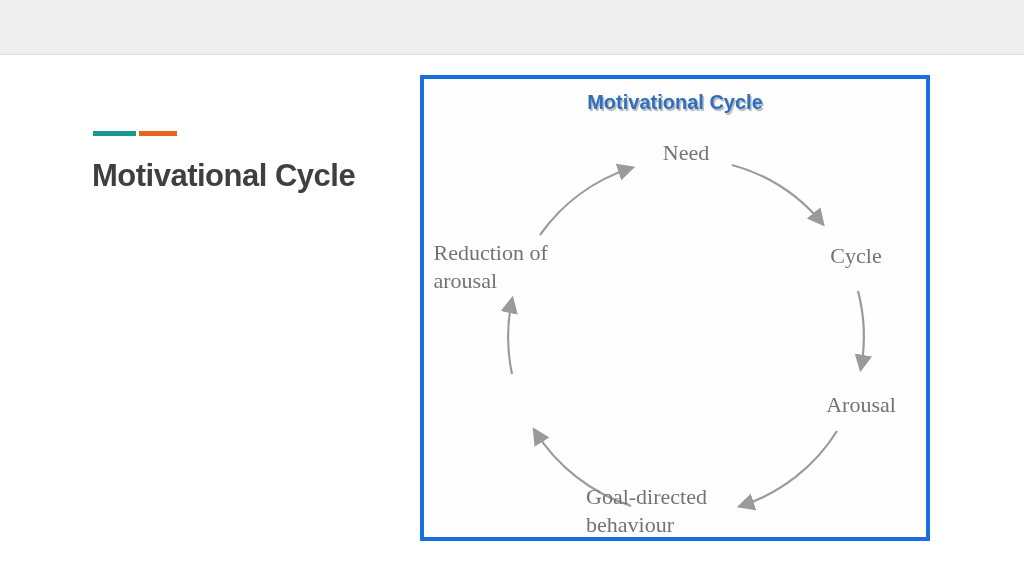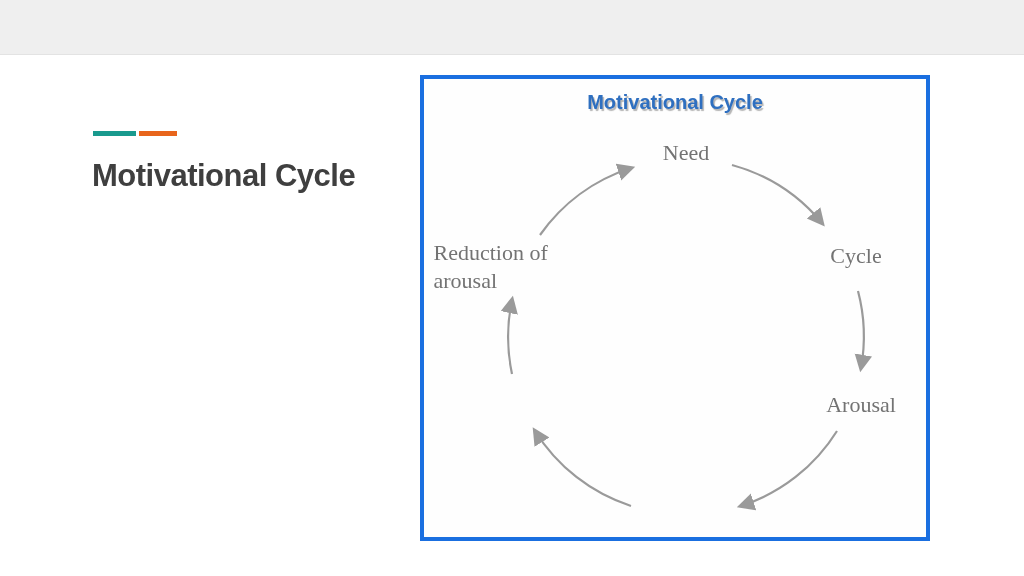--- a/index.html
+++ b/index.html
@@ -103,15 +103,16 @@
       <path d="M413 352 A178 178 0 0 1 317 427" marker-end="url(#arrowhead)"></path>
       <path d="M207 427 A178 178 0 0 1 111 352" marker-end="url(#arrowhead)"></path>
       <path d="M88 295 A178 178 0 0 1 88 221" marker-end="url(#arrowhead)"></path>
       <path d="M116 156 A178 178 0 0 1 207 89" marker-end="url(#arrowhead)"></path>
     </g>
   </svg>
 
   <div class="node-label node-need">Need</div>
   <div class="node-label node-drive">Cycle</div>
   <div class="node-label node-arousal">Arousal</div>
+  <div class="node-label node-goal wrap">Goal-directed behaviour</div>
   <div class="node-label node-reduction wrap">Reduction of arousal</div>
 
 </div>
 
 </body></html>

